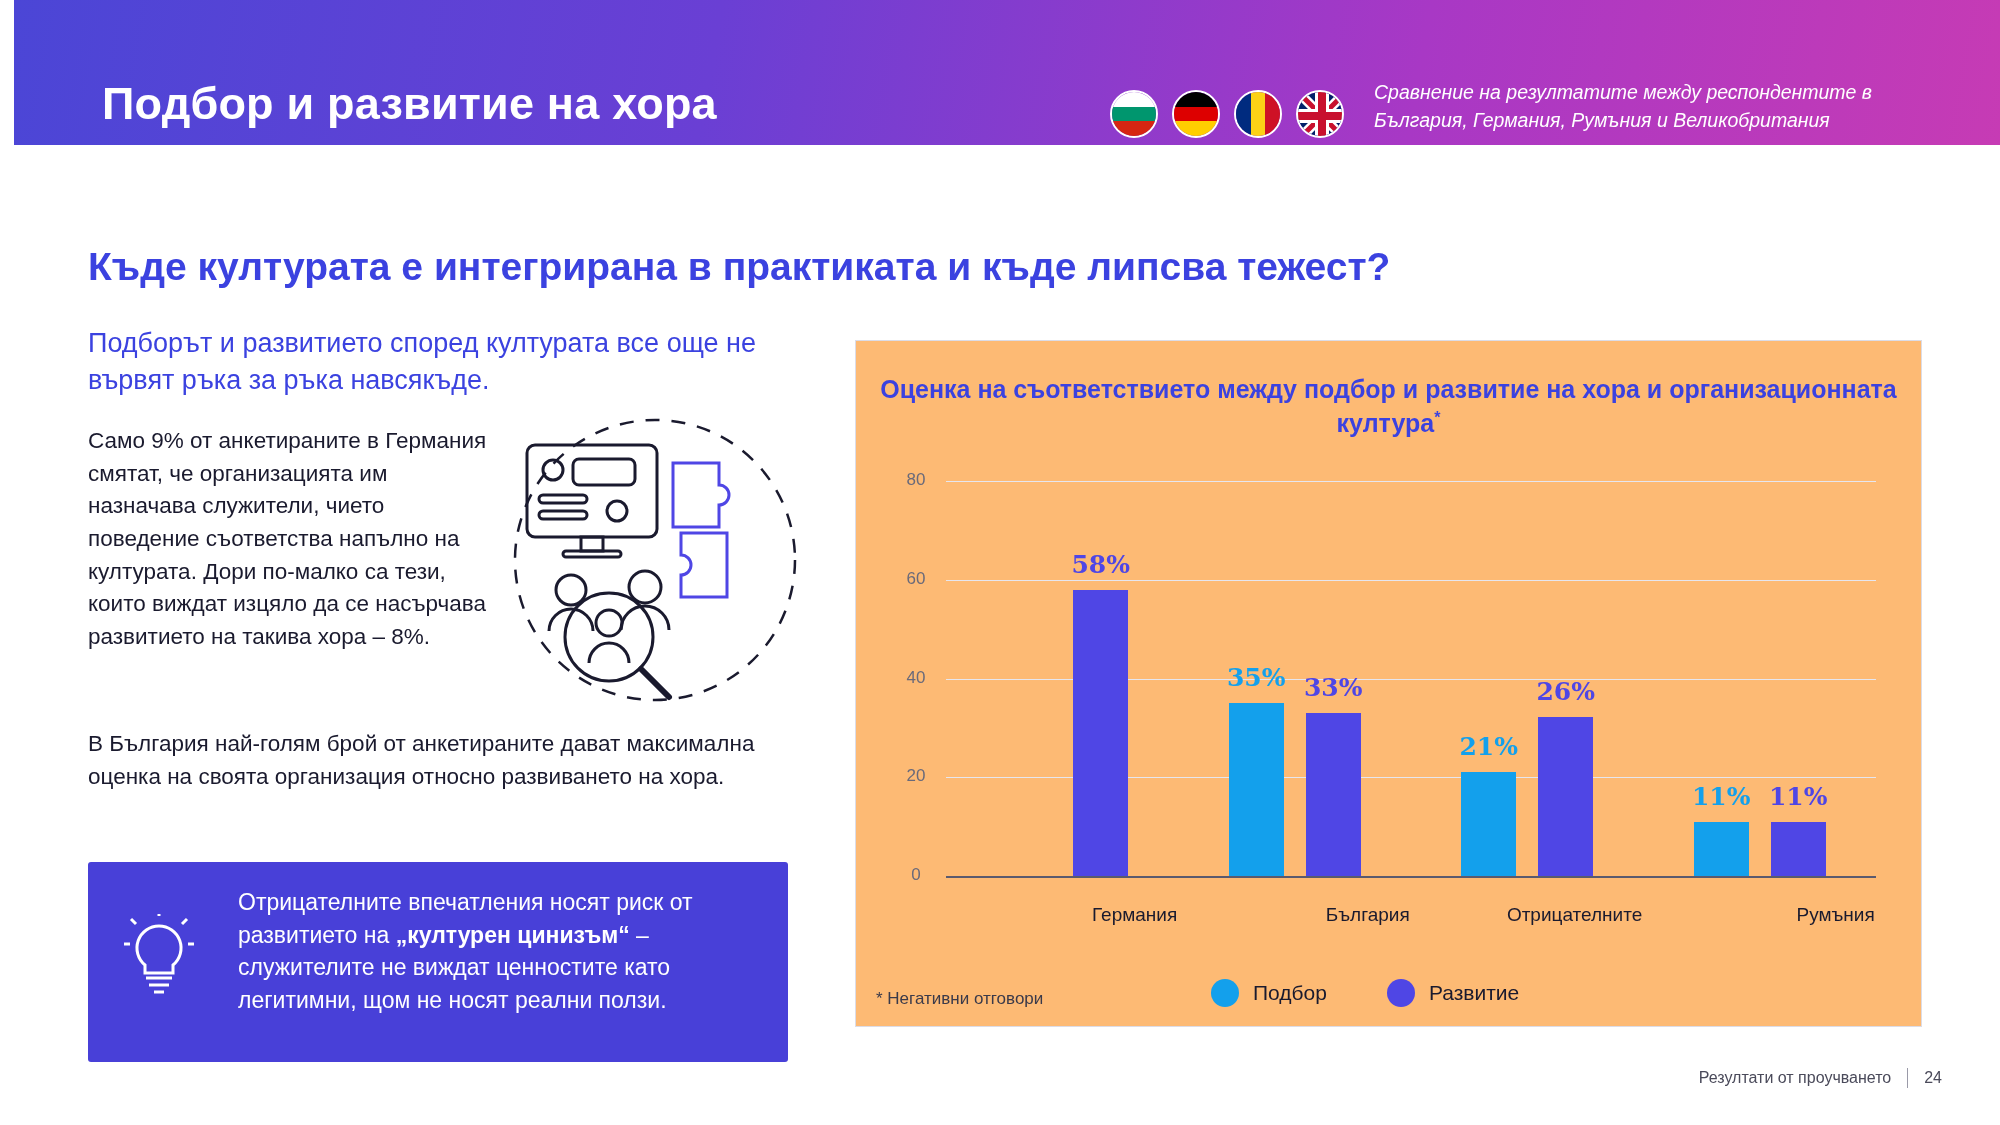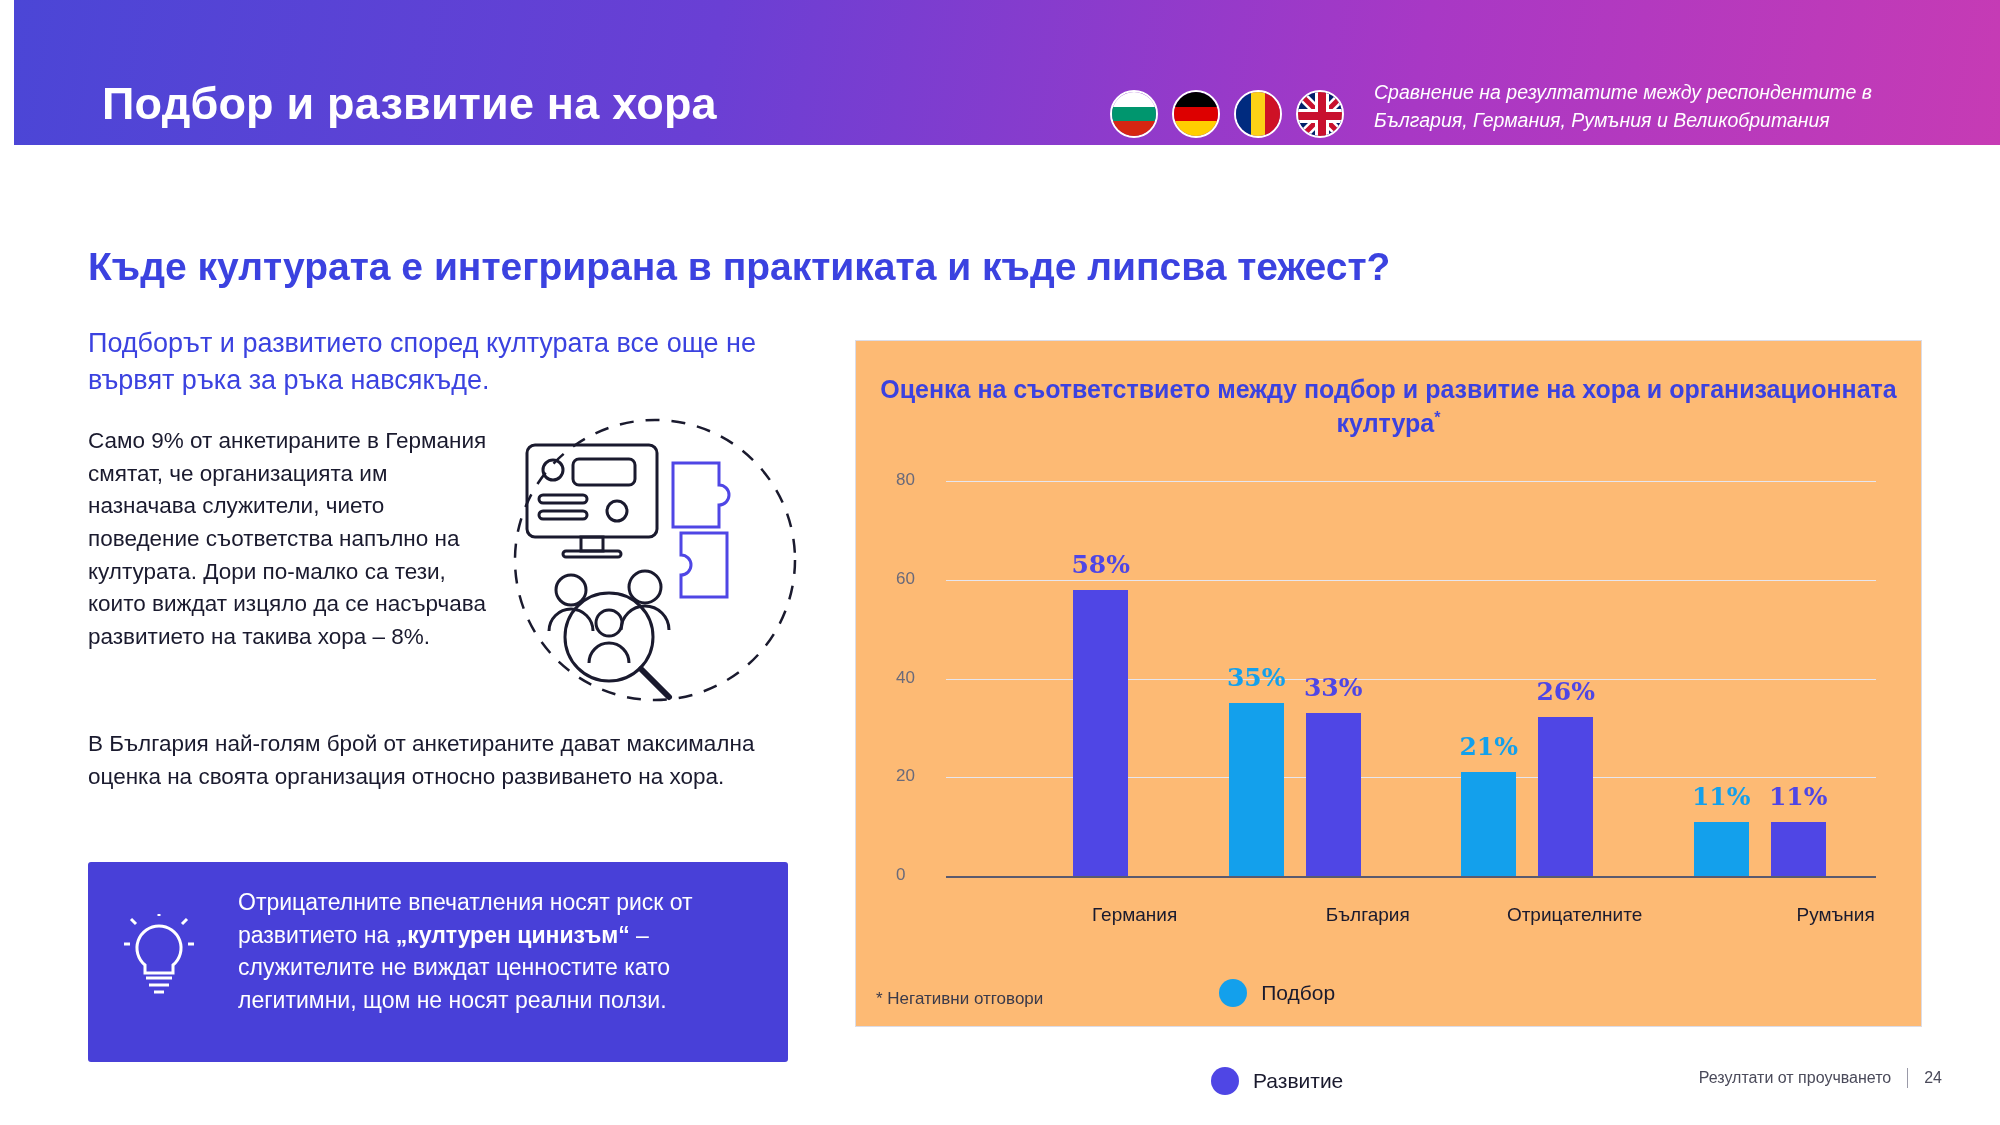--- a/index.html
+++ b/index.html
@@ -70,21 +70,21 @@
   }
   .chart-title{
     position:absolute;left:0;top:32px;width:1065px;text-align:center;
     font-size:25px;font-weight:bold;color:#3b42e0;line-height:1.35;
   }
   .chart-title sup{font-size:16px;}
   .plot{
     position:absolute;left:40px;top:140px;width:985px;height:455px;
   }
   .axis-label{
-    position:absolute;font-size:17px;color:#6a6a7a;text-align:left;width:40px;
+    position:absolute;font-size:17px;color:#6a6a7a;text-align:center;width:40px;
   }
   .gridline{
     position:absolute;left:50px;width:930px;height:1px;background:#e6e6ee;
   }
   .baseline{
     position:absolute;left:50px;width:930px;height:2px;background:#5a5a6e;
   }
   .bar{position:absolute;bottom:0;width:55px;}
   .bar .val{
     position:absolute;left:50%;transform:translateX(-50%);
@@ -92,21 +92,21 @@
     font-family:"DejaVu Serif", serif;
   }
   .cat{
     position:absolute;font-size:19px;font-weight:normal;color:#1a1a2e;
     text-align:right;width:230px;
   }
   .footnote{
     position:absolute;left:20px;top:648px;font-size:17px;color:#3a3a4a;
   }
   .legend{
-    position:absolute;left:355px;top:638px;display:flex;gap:60px;align-items:center;flex-direction:column;
+    position:absolute;left:355px;top:638px;display:flex;gap:60px;
   }
   .legend-item{display:flex;align-items:center;gap:14px;}
   .dot{width:28px;height:28px;border-radius:50%;}
   .legend-label{font-size:21px;color:#1a1a2e;}
   .footer{
     position:absolute;right:58px;top:1068px;
     font-size:16px;color:#4a4a5a;display:flex;align-items:center;gap:16px;
   }
   .footer .divider{width:1px;height:20px;background:#9a9aa8;display:inline-block;}
 </style>

